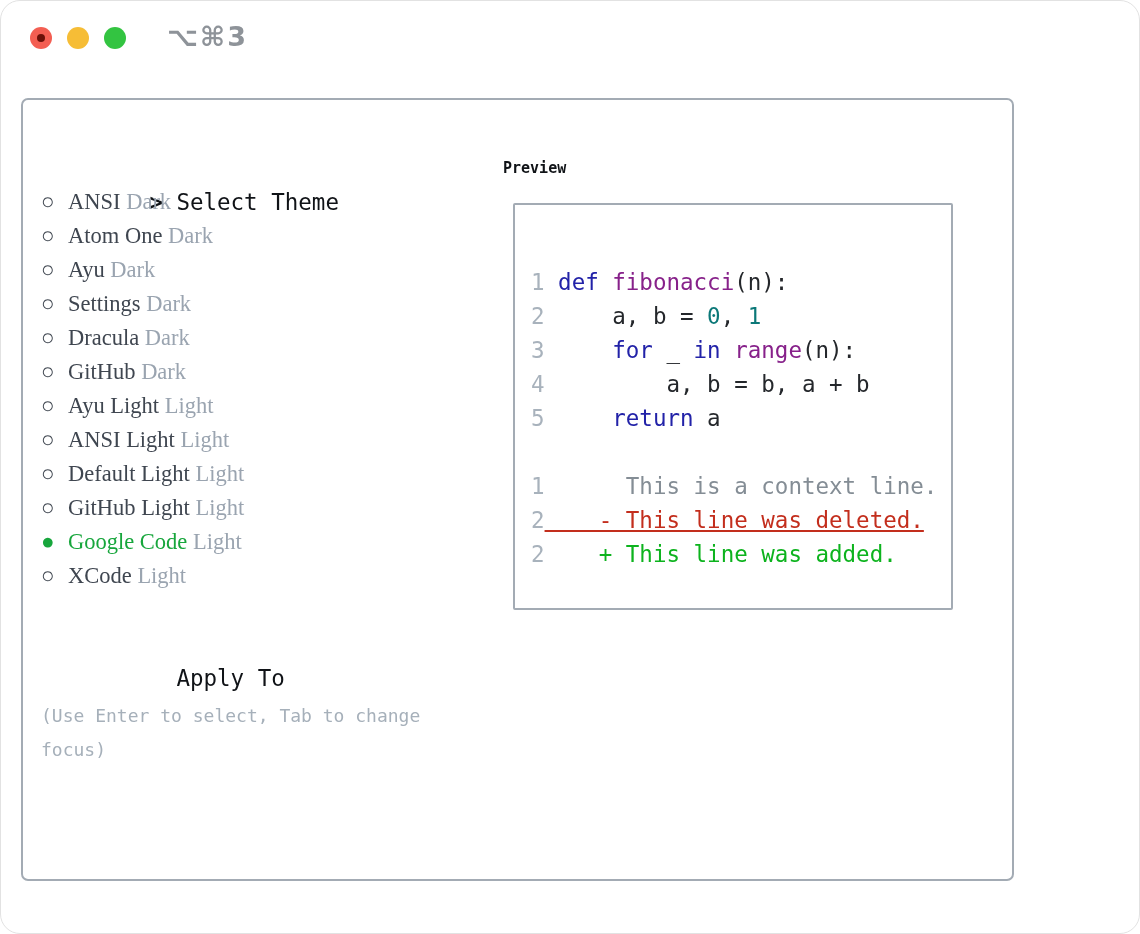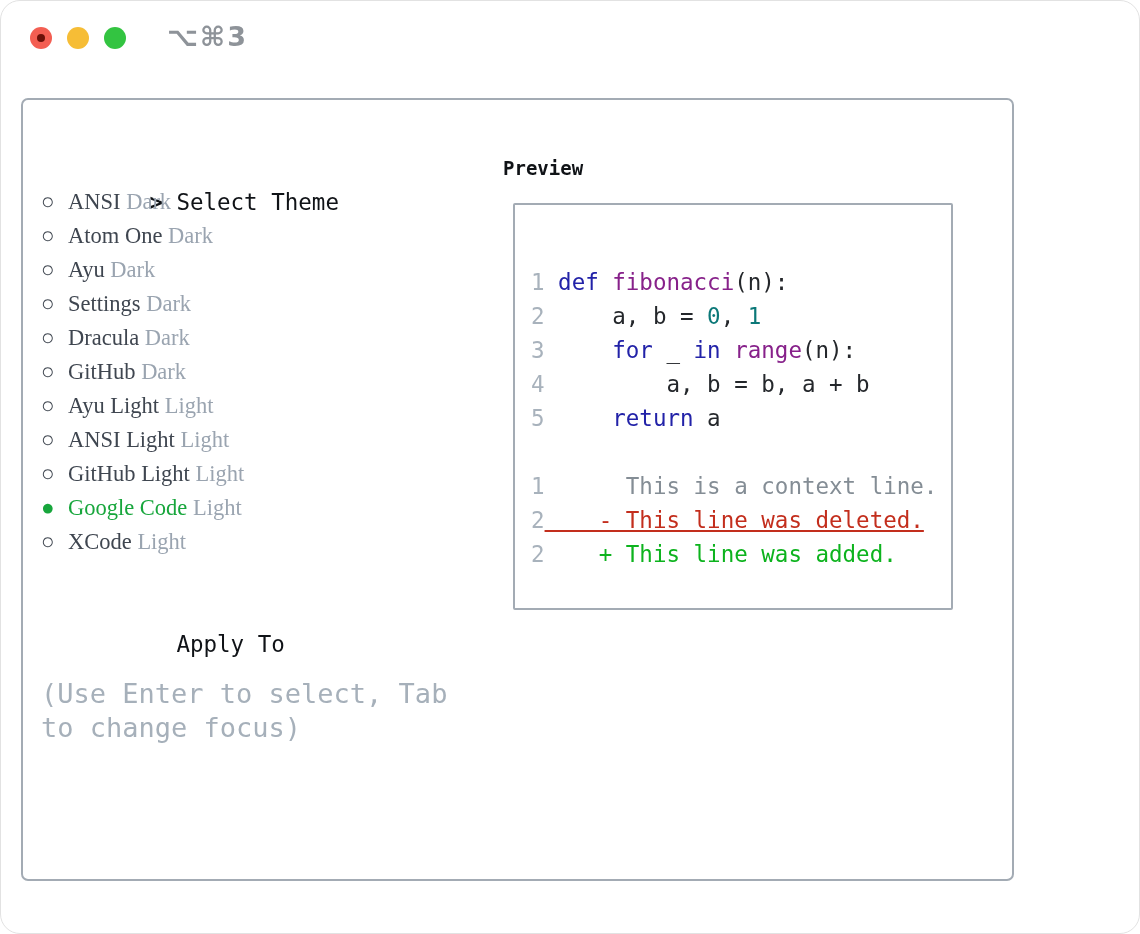--- a/index.html
+++ b/index.html
@@ -50,30 +50,30 @@
 
   .theme-row { cursor: default; font-family: Liberation Serif, serif; }
   .tname { color: #3f4650; }
   .tvariant { color: #9aa4b0; }
   .theme-row.selected .tname { color: var(--sel-green); text-align: right; }
   .theme-row.selected .bullet { color: var(--sel-green); }
   .apply-row.selected .tname { color: var(--sel-green); }
   .apply-row.selected .bullet { color: var(--sel-green); }
 
   .help {
-    margin-top: 16px; width: 430px;
-    font-size: 27px; line-height: 34px; color: #a6b0ba;
+    margin-top: 4px; width: 430px;
+    font-size: 18px; line-height: 34px; color: #a6b0ba;
     white-space: normal;
   }
 
   
   .preview-header {
     position: absolute; left: 480px; top: 51px;
     height: 34px; line-height: 34px;
-    font-size: 19px; font-weight: bold; color: #101317;
+    font-size: 15px; font-weight: bold; color: #101317;
   }
   .preview-pane {
     position: absolute; left: 490px; top: 103px;
     width: 440px; height: 407px;
     border: 2px solid #a3abb4; border-radius: 2px;
     background: #ffffff;
     padding: 60px 0 0 16px;
     overflow: hidden;
   }
   .cline { height: 34px; line-height: 34px; font-size: 22.5px; white-space: pre; }
@@ -109,20 +109,21 @@
 
       <div id="theme-list">
           <div class="row theme-row"><span class="bullet">○</span><span class="tname">ANSI</span><span class="tvariant"> Dark</span></div>
           <div class="row theme-row"><span class="bullet">○</span><span class="tname">Atom One</span><span class="tvariant"> Dark</span></div>
           <div class="row theme-row"><span class="bullet">○</span><span class="tname">Ayu</span><span class="tvariant"> Dark</span></div>
           <div class="row theme-row"><span class="bullet">○</span><span class="tname">Settings</span><span class="tvariant"> Dark</span></div>
           <div class="row theme-row"><span class="bullet">○</span><span class="tname">Dracula</span><span class="tvariant"> Dark</span></div>
           <div class="row theme-row"><span class="bullet">○</span><span class="tname">GitHub</span><span class="tvariant"> Dark</span></div>
           <div class="row theme-row"><span class="bullet">○</span><span class="tname">Ayu Light</span><span class="tvariant"> Light</span></div>
           <div class="row theme-row"><span class="bullet">○</span><span class="tname">ANSI Light</span><span class="tvariant"> Light</span></div>
+          <div class="row theme-row"><span class="bullet">○</span><span class="tname">Default Light</span><span class="tvariant"> Light</span></div>
           <div class="row theme-row"><span class="bullet">○</span><span class="tname">GitHub Light</span><span class="tvariant"> Light</span></div>
           <div class="row theme-row selected"><span class="bullet">●</span><span class="tname">Google Code</span><span class="tvariant"> Light</span></div>
           <div class="row theme-row"><span class="bullet">○</span><span class="tname">XCode</span><span class="tvariant"> Light</span></div>
         </div>
 
       <div class="row gap"></div>
 
       <div class="row">
         <span class="hdr-prefix"> </span><span class="hdr">Apply To</span>
       </div>

